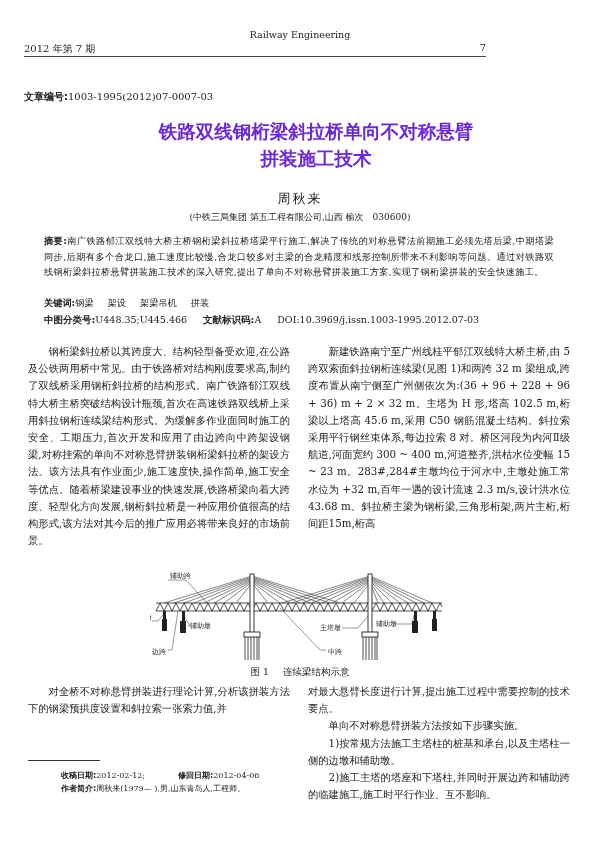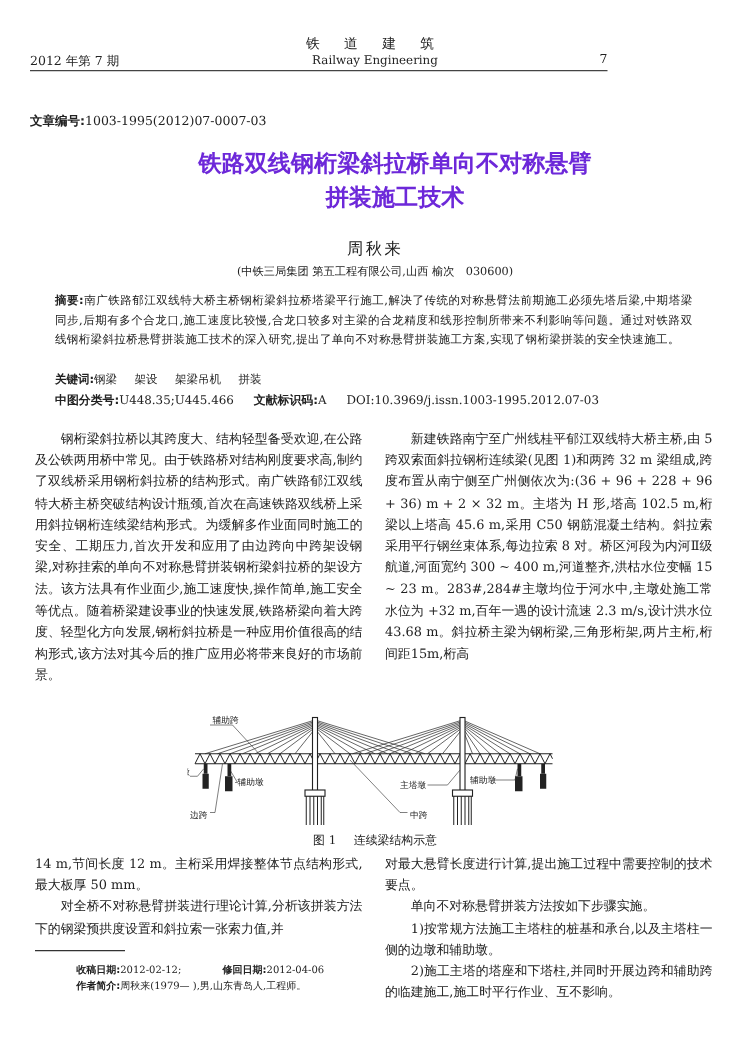--- a/index.html
+++ b/index.html
@@ -39,21 +39,20 @@
   .foot-rule { left:28px; width:72px; top:760px; border-top:1px solid #333; }
   .foot { left:28px; top:769px; font-size:8px; line-height:13px; }
   .foot b { font-family:"DejaVu Sans",sans-serif; font-weight:bold;padding-left:33px; }
   .lbl { font-size:7px; fill:#222; font-family:"DejaVu Sans",sans-serif; }
 </style>
 </head>
 <body>
 
 <div class="abs hdr-left">2012 年第 7 期</div>
 <div class="abs hdr-center">
-  <div class="cn">铁 道 建 筑</div>
   <div class="en">Railway Engineering</div>
 </div>
 <div class="abs hdr-page">7</div>
 <div class="abs hdr-rule"></div>
 
 <div class="abs article-no">
   <b>文章编号:</b><span>1003-1995(2012)07-0007-03</span>
 </div>
 
 <div class="abs title">
@@ -179,21 +178,20 @@
     <text class="lbl" x="178" y="84">中跨</text>
     <text class="lbl" x="170" y="60">主塔墩</text>
     <text class="lbl" x="226" y="56">辅助墩</text>
   </svg>
 </div>
 <div class="abs fig-cap">
   <span class="n">图 1</span><span>连续梁结构示意</span>
 </div>
 
 <div class="abs col lower-left">
-  <p class="noind">14 m,节间长度 12 m。主桁采用焊接整体节点结构形式,最大板厚 50 mm。</p>
   <p>对全桥不对称悬臂拼装进行理论计算,分析该拼装方法下的钢梁预拱度设置和斜拉索一张索力值,并</p>
 </div>
 <div class="abs col lower-right">
   <p class="noind">对最大悬臂长度进行计算,提出施工过程中需要控制的技术要点。</p>
   <p>单向不对称悬臂拼装方法按如下步骤实施。</p>
   <p>1)按常规方法施工主塔柱的桩基和承台,以及主塔柱一侧的边墩和辅助墩。</p>
   <p>2)施工主塔的塔座和下塔柱,并同时开展边跨和辅助跨的临建施工,施工时平行作业、互不影响。</p>
 </div>
 
 <div class="abs foot-rule"></div>

